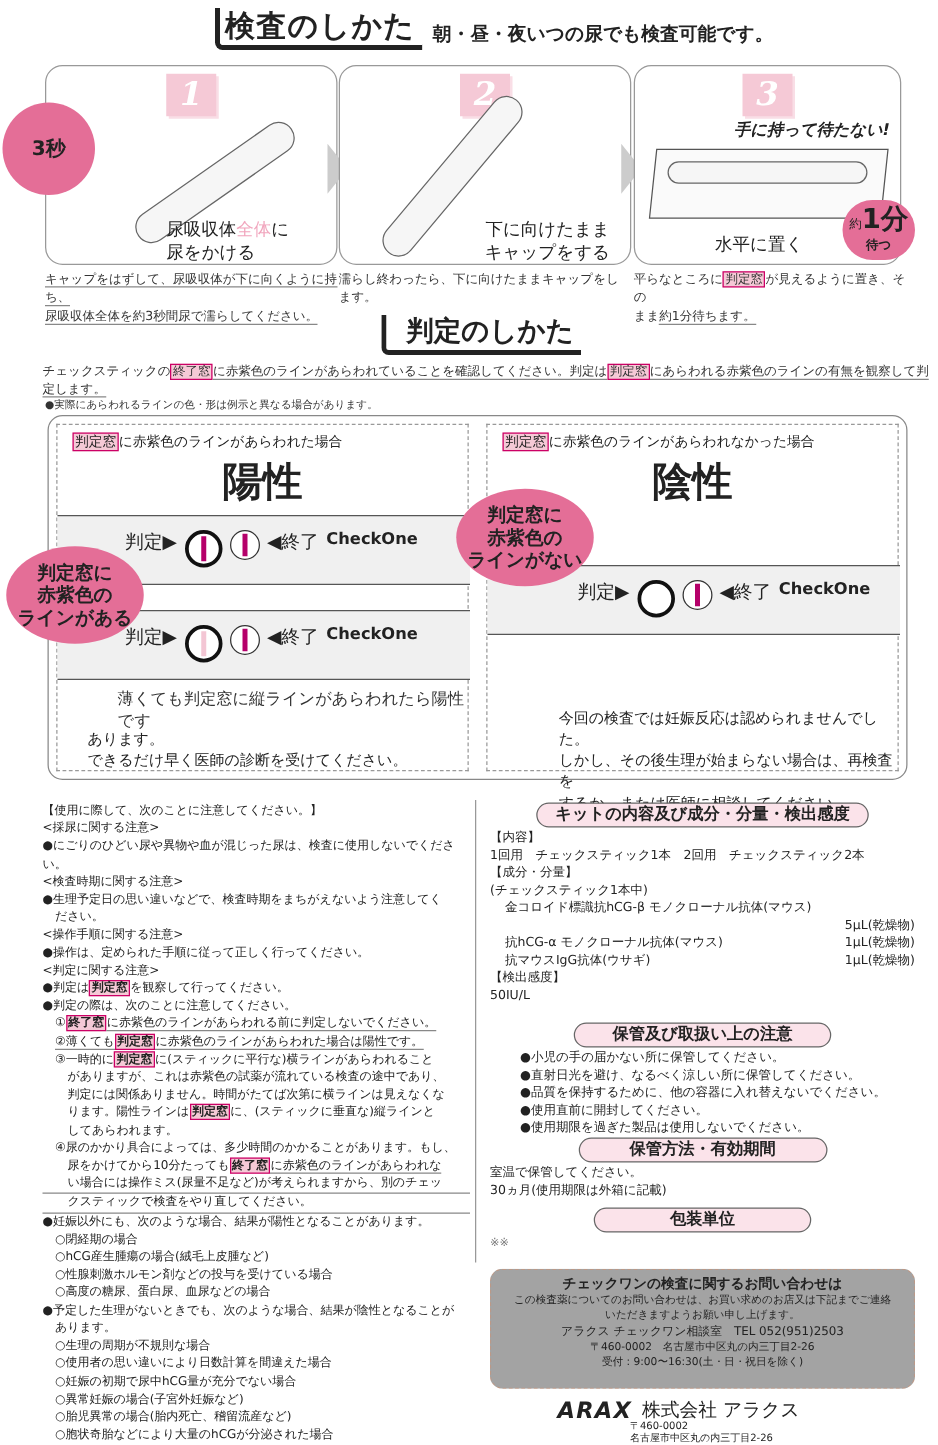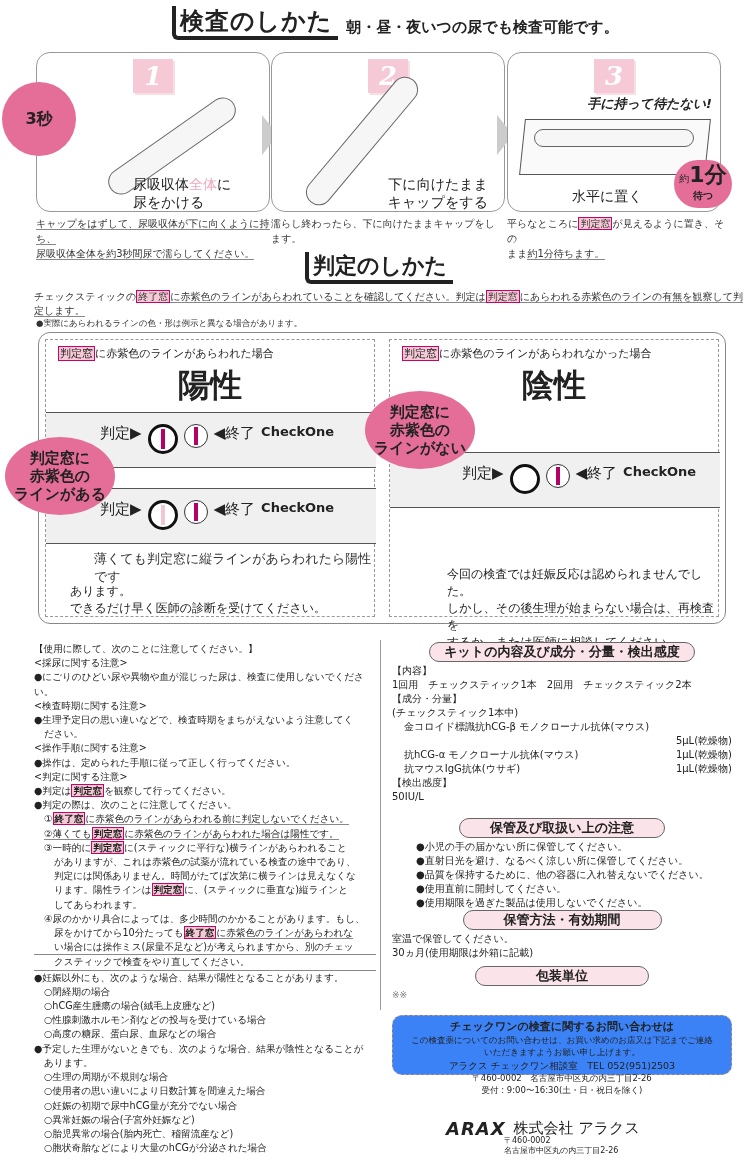--- a/index.html
+++ b/index.html
@@ -10,42 +10,42 @@
   .title-sub { font-size: 15px; font-weight: bold; margin-left: 8px; line-height: 26px; }
   .step { top: 52px; width: 234px; height: 160px; border: 1.5px solid #999; border-radius: 14px; background: #fff; }
   .step-num { position: absolute; top: 6px; left: 50%; transform: translateX(-50%); width: 40px; height: 34px; background: #f5c9d6; color: #fff; font-size: 26px; font-style: italic; font-weight: bold; text-align: center; line-height: 34px; font-family: "DejaVu Serif", serif; box-shadow: 2px 2px 0 #f9dee6; }
   .step-caption { position: absolute; font-size: 14px; line-height: 18px; color: #222; }
   .step-desc { top: 216px; font-size: 10px; line-height: 15px; color: #333; width: 236px; }
   .u { border-bottom: 1px solid #888; }
   .mark { background: #f5c9d6; border: 1px solid #c06; padding: 0 1px; }
   .arrow-right { top: 115px; width: 0; height: 0; border-top: 20px solid transparent; border-bottom: 20px solid transparent; border-left: 16px solid #ccc; }
   .badge-circle { border-radius: 50%; background: #e46e97; color: #222; text-align: center; }
   .stick { position: absolute; height: 26px; border: 1.5px solid #666; border-radius: 13px; background: #f6f6f6; }
-  .section2-title { left: 305px; top: 252px; font-size: 22px; font-weight: bold; border-left: 4px solid #222; border-bottom: 4px solid #222; border-bottom-left-radius: 6px; padding: 0 6px 0 4px; line-height: 28px; }
+  .section2-title { left: 305px; top: 252px; font-size: 22px; font-weight: bold; border-left: 4px solid #222; border-bottom: 4px solid #222; border-bottom-left-radius: 6px; padding: 0 6px 0 16px; line-height: 28px; }
   .intro { left: 34px; top: 290px; font-size: 10px; color: #333; }
   .note-small { left: 36px; top: 318px; font-size: 8.5px; color: #333; }
   .result-box { left: 38px; top: 332px; width: 688px; height: 292px; border: 1.5px solid #888; border-radius: 12px; }
   .dash-panel { position: absolute; top: 6px; height: 278px; border: 1px dashed #999; }
   .panel-head { position: absolute; top: 6px; left: 12px; font-size: 11px; }
   .panel-title { position: absolute; top: 24px; width: 100%; text-align: center; font-size: 32px; font-weight: bold; }
   .strip { position: absolute; height: 56px; background: #f0f0f0; border-top: 1.5px solid #555; border-bottom: 1.5px solid #555; }
   .strip-inner { position: absolute; display: flex; align-items: flex-start; font-size: 15px; gap: 6px; white-space: nowrap; }
   .win { width: 30px; height: 30px; border-radius: 50%; border: 3px solid #111; background: #fff; position: relative; display: inline-block; }
   .win.single { width: 24px; height: 24px; border: 1.5px solid #333; }
   .win .line { position: absolute; left: 50%; top: 2px; bottom: 2px; width: 4px; margin-left: -2px; background: #b5006a; }
   .win .line.faint { background: #f3c6d4; }
   .bubble { position: absolute; background: #e46e97; border-radius: 50%; color: #222; font-weight: bold; text-align: center; font-size: 15px; line-height: 18px; display: flex; align-items: center; justify-content: center; }
   .panel-text { position: absolute; font-size: 12px; line-height: 17px; }
   .lower-left { left: 34px; top: 642px; width: 342px; font-size: 9.6px; line-height: 14.2px; color: #222; }
   .lower-left .ind1 { padding-left: 10px; }
   .lower-left .ind2 { padding-left: 20px; }
   .divider-v { left: 380px; top: 640px; width: 1px; height: 370px; background: #999; }
   .pill { display: inline-block; border: 1.5px solid #666; border-radius: 12px; background: #fbe3ea; padding: 0 14px; font-weight: bold; font-size: 13px; line-height: 18px; }
   .lower-right { left: 392px; width: 340px; font-size: 10px; line-height: 14px; }
-  .contact { left: 392px; top: 1015px; width: 340px; height: 60px; background: #3b82f6; border: 1px dashed #b98; border-radius: 10px; text-align: center; font-size: 8.5px; line-height: 12px; padding-top: 3px; }
+  .contact { left: 392px; top: 1015px; width: 340px; height: 96px; background: #a3a3a3; border: 1px dashed #b98; border-radius: 10px; text-align: center; font-size: 8.5px; line-height: 12px; padding-top: 3px; }
   .logo { left: 446px; top: 1118px; display: flex; align-items: center; gap: 8px; }
   .logo-mark { font-size: 18px; font-weight: bold; font-style: italic; letter-spacing: 1px; }
   .logo-company { font-size: 15px; }
 </style>
 </head>
 <body>
 
 <div class="abs title-wrap">
   <div class="title-main">検査のしかた</div>
   <div class="title-sub">朝・昼・夜いつの尿でも検査可能です。</div>

